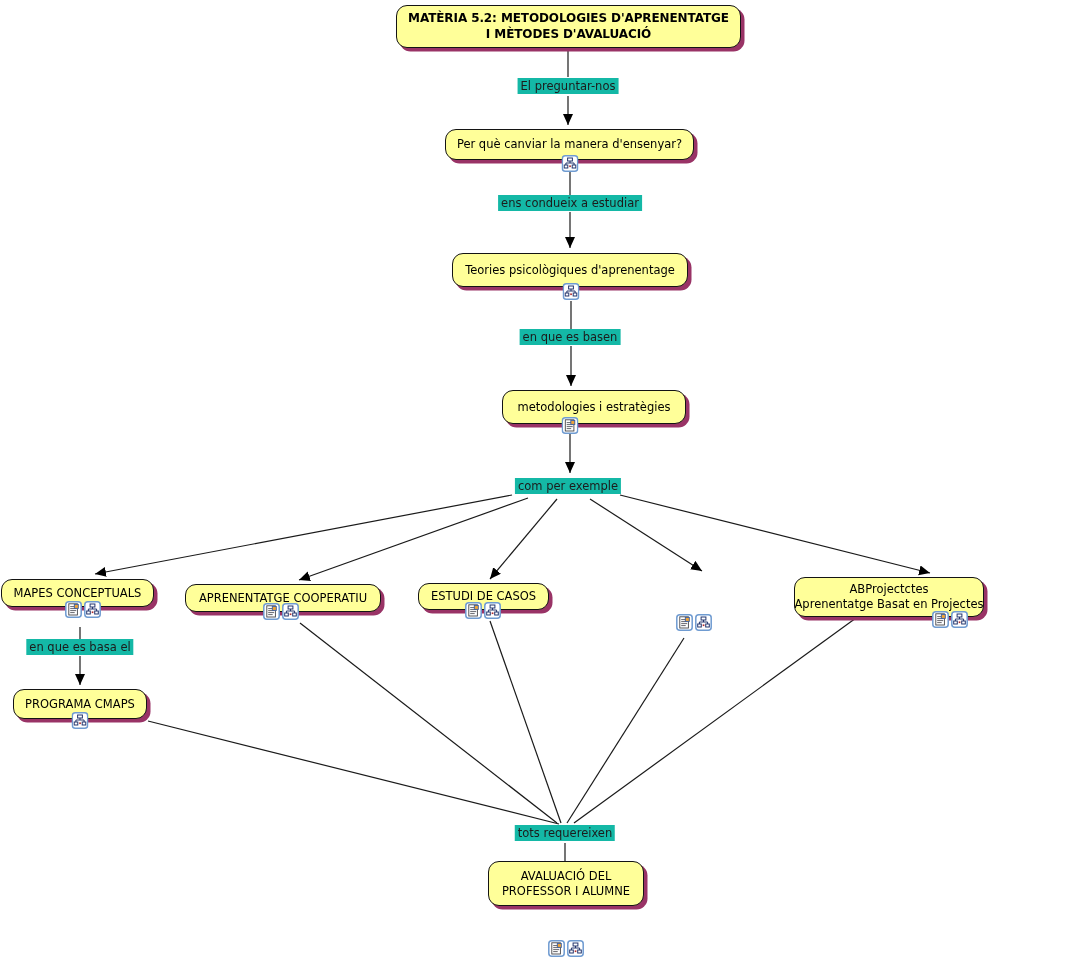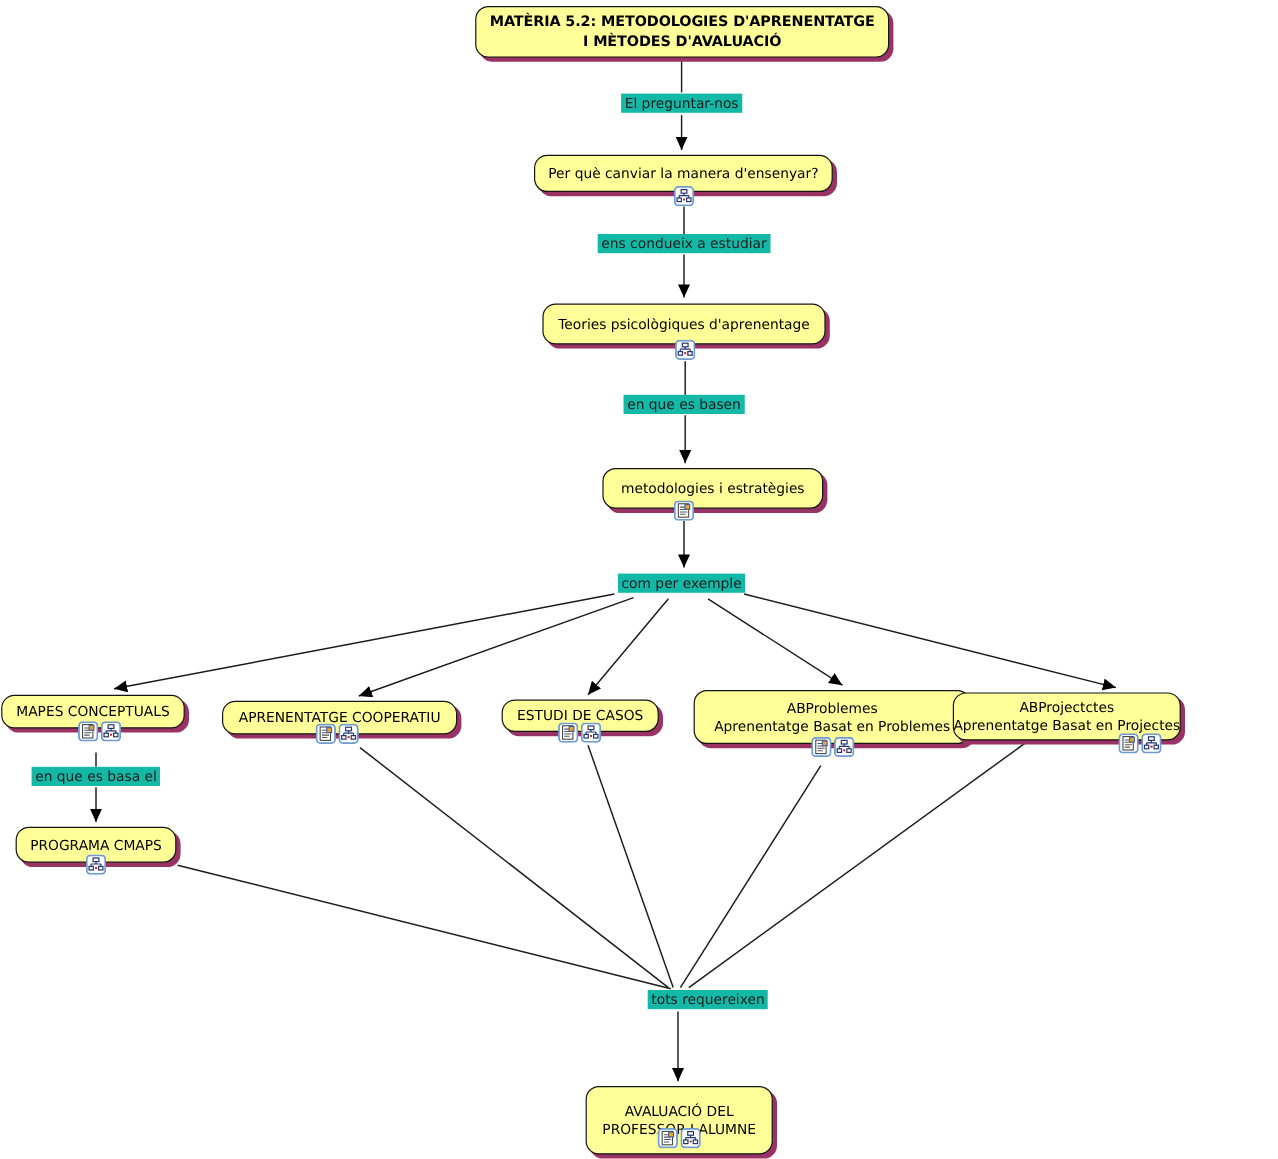--- a/index.html
+++ b/index.html
@@ -66,21 +66,21 @@
 
       <line x1="565" y1="843" x2="565" y2="901" marker-end="url(#arr)"></line>
     </g>
   </svg>
 
   <div class="llabel" style="left:568px;top:86px">El preguntar-nos</div>
   <div class="llabel" style="left:570px;top:203px">ens condueix a estudiar</div>
   <div class="llabel" style="left:570px;top:337px">en que es basen</div>
   <div class="llabel" style="left:568px;top:486px">com per exemple</div>
   <div class="llabel" style="left:80px;top:647px">en que es basa el</div>
-  <div class="llabel" style="left:590px;top:833px">tots requereixen</div>
+  <div class="llabel" style="left:565px;top:833px">tots requereixen</div>
 
   <div class="node title" style="left:396px;top:5px;width:345px;height:43px">
     <span>MATÈRIA 5.2: METODOLOGIES D'APRENENTATGE</span>
     <span>I MÈTODES D'AVALUACIÓ</span>
   </div>
 
   <div class="node" style="left:445px;top:129px;width:249px;height:31px">
     <span>Per què canviar la manera d'ensenyar?</span>
   </div>
 
@@ -97,35 +97,31 @@
   </div>
 
   <div class="node" style="left:185px;top:584px;width:196px;height:28px">
     <span>APRENENTATGE COOPERATIU</span>
   </div>
 
   <div class="node" style="left:418px;top:583px;width:131px;height:27px">
     <span>ESTUDI DE CASOS</span>
   </div>
 
-  <div class="node" style="left:578px;top:575px;width:231px;height:45px">
-    <span>ABProblemes</span>
-    <span>Aprenentatge Basat en Problemes</span>
-  </div>
 
   <div class="node" style="left:794px;top:577px;width:190px;height:40px">
     <span>ABProjectctes</span>
     <span>Aprenentatge Basat en Projectes</span>
   </div>
 
   <div class="node" style="left:13px;top:689px;width:134px;height:30px">
     <span>PROGRAMA CMAPS</span>
   </div>
 
-  <div class="node" style="left:488px;top:905px;width:156px;height:57px">
+  <div class="node" style="left:488px;top:861px;width:156px;height:45px">
     <span>AVALUACIÓ DEL</span>
     <span>PROFESSOR I ALUMNE</span>
   </div>
 
   <div class="icons" style="left:570px;top:155px">
     <span class="ric">
       <svg width="17" height="17" viewBox="0 0 17 17">
           <rect x="0.8" y="0.8" width="15.4" height="15.4" rx="3" fill="#fff" stroke="#6f9bd1" stroke-width="1.5"></rect>
           <rect x="6.1" y="3" width="4.8" height="3" fill="#fff" stroke="#24366e" stroke-width="1"></rect>
           <path d="M8.5,6v2 M4.4,8h8.2 M4.4,8v2 M12.6,8v2" fill="none" stroke="#24366e" stroke-width="1"></path>

